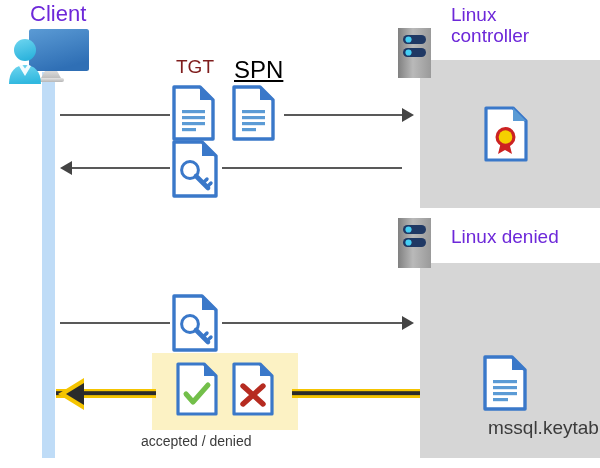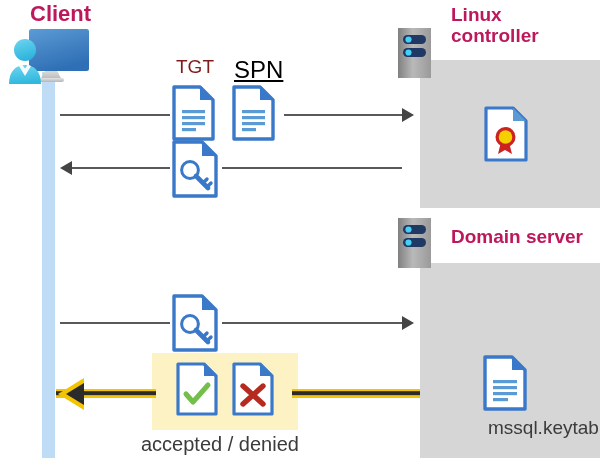--- a/index.html
+++ b/index.html
@@ -3,30 +3,30 @@
 <meta charset="utf-8">
 <style>
   html,body{margin:0;padding:0;background:#ffffff;}
   body{width:600px;height:468px;position:relative;overflow:hidden;
        font-family:"Liberation Sans","DejaVu Sans",sans-serif;
        -webkit-font-smoothing:antialiased;}
   .stage{position:absolute;left:0;top:0;width:600px;height:468px;}
   .abs{position:absolute;}
 
   
-  .ttl-bold{font-weight:bold;color:#be185d;line-height:1.12;}
+  .ttl-bold{font-weight:normal;color:#6d28d9;line-height:1.12;}
 
   #client-title{left:30px;top:2px;font-size:22px;}
   #dc-title{left:451px;top:4px;font-size:19px;width:140px;}
   #linux-title{left:451px;top:226px;font-size:19px;}
 
   #tgt-label{left:176px;top:56px;font-size:19px;color:#7f1d1d;}
   #spn-label{left:234px;top:56px;font-size:24px;color:#000000;text-decoration:underline;}
   #keytab-label{left:441px;top:417px;font-size:19px;color:#3b3b3b;margin-left:47px;}
-  #verdict-label{left:141px;top:433px;font-size:20px;color:#3b3b3b;}
+  #verdict-label{left:141px;top:433px;font-size:14px;color:#3b3b3b;}
 
   
   .panel{background:#d6d6d6;}
   #dc-panel{left:420px;top:60px;width:180px;height:148px;}
   #linux-panel{left:420px;top:263px;width:180px;height:195px;}
 
   
   #client-lifeline{left:42px;top:72px;width:13px;height:386px;background:#bfdcf7;}
 
   
@@ -72,21 +72,21 @@
   <div class="abs panel" id="dc-panel"></div>
   <div class="abs panel" id="linux-panel"></div>
 
   <div class="abs" id="client-lifeline"></div>
 
   <div class="abs ttl-bold" id="client-title">Client</div>
 
   <div class="abs ttl-bold" id="dc-title" style="white-space:pre-line;">Linux
 controller</div>
 
-  <div class="abs ttl-bold" id="linux-title">Domain server</div>
+  <div class="abs ttl-bold" id="linux-title">Linux denied</div>
 
   <div class="abs" style="left:8px;top:26px;width:84px;height:62px;">
     <svg width="84" height="62" viewBox="0 0 84 62" class="icon">
       <defs>
         <linearGradient id="monG" x1="0" y1="0" x2="0.4" y2="1">
           <stop offset="0" stop-color="#5b9bd5"></stop>
             <stop offset="1" stop-color="#2f6fb5"></stop>
         </linearGradient>
         <linearGradient id="standG" x1="0" y1="0" x2="0" y2="1">
           <stop offset="0" stop-color="#e3e3e3"></stop>

